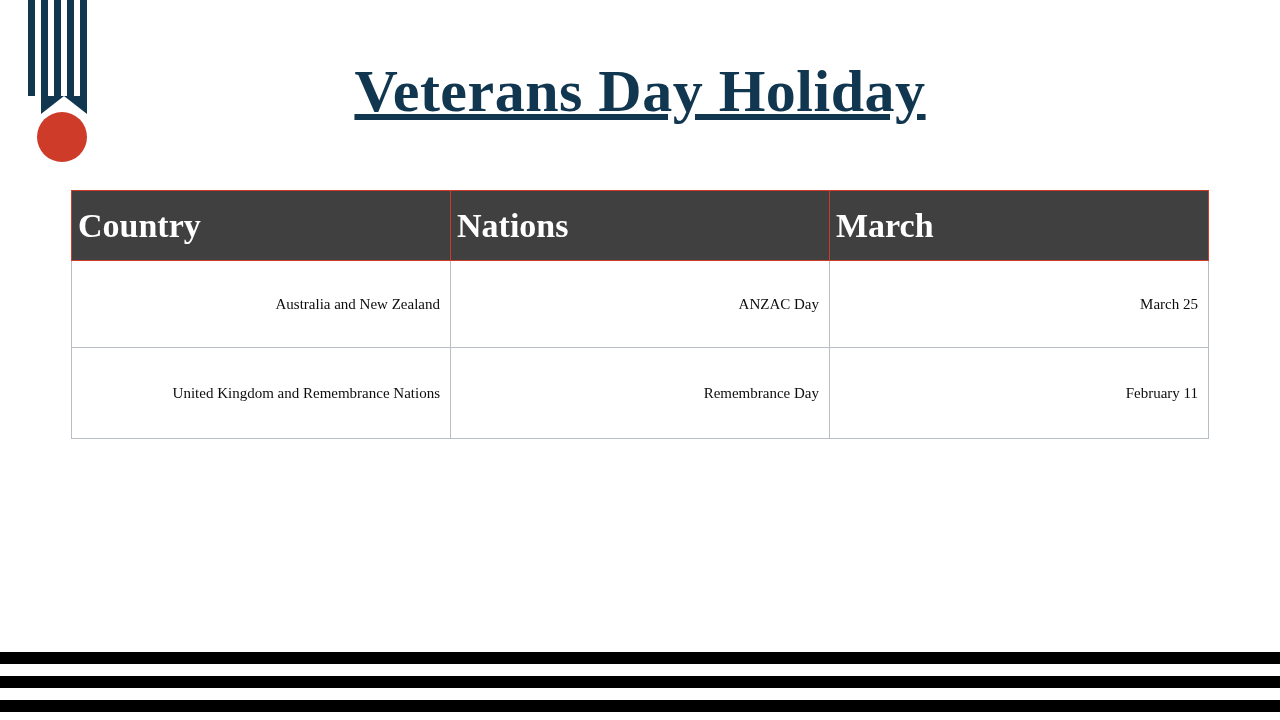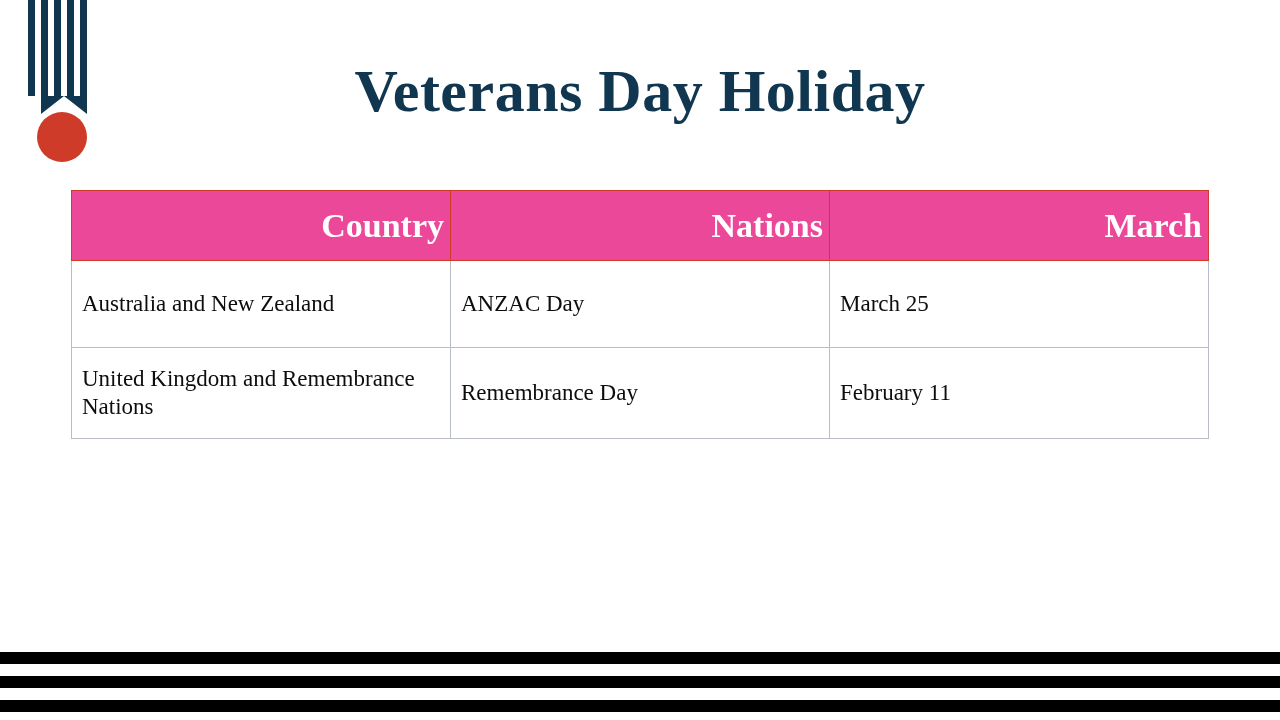--- a/index.html
+++ b/index.html
@@ -67,48 +67,49 @@
     position: absolute;
     left: 0;
     top: 58px;
     width: 1280px;
     text-align: center;
     font-size: 60px;
     font-weight: bold;
     color: #10374f;
     letter-spacing: 0.5px;
     line-height: 1.1;
+    text-decoration: underline;
   }
 
   
   .table-wrap {
     position: absolute;
     left: 71px;
     top: 190px;
     width: 1137px;
   }
   table.holiday-table {
     border-collapse: collapse;
     width: 1137px;
     table-layout: fixed;
   }
   table.holiday-table th {
-    background: #ec4899;
+    background: #404040;
     color: #ffffff;
     font-size: 34px;
     font-weight: bold;
-    text-align: right;
+    text-align: left;
     padding: 12px 6px;
     height: 45px;
     border: 1px solid #ce3b28;
   }
   table.holiday-table td {
     border: 1px solid #b8bec4;
-    text-align: left;
-    font-size: 23px;
+    text-align: right;
+    font-size: 15px;
     color: #0d0d0d;
     padding: 14px 10px;
     line-height: 1.2;
     vertical-align: middle;
   }
   table.holiday-table col.c1 { width: 379px; }
   table.holiday-table col.c2 { width: 379px; }
   table.holiday-table col.c3 { width: 379px; }
   table.holiday-table tr.r-tall td { height: 62px; }
   table.holiday-table tr.r-normal td { height: 58px; }

